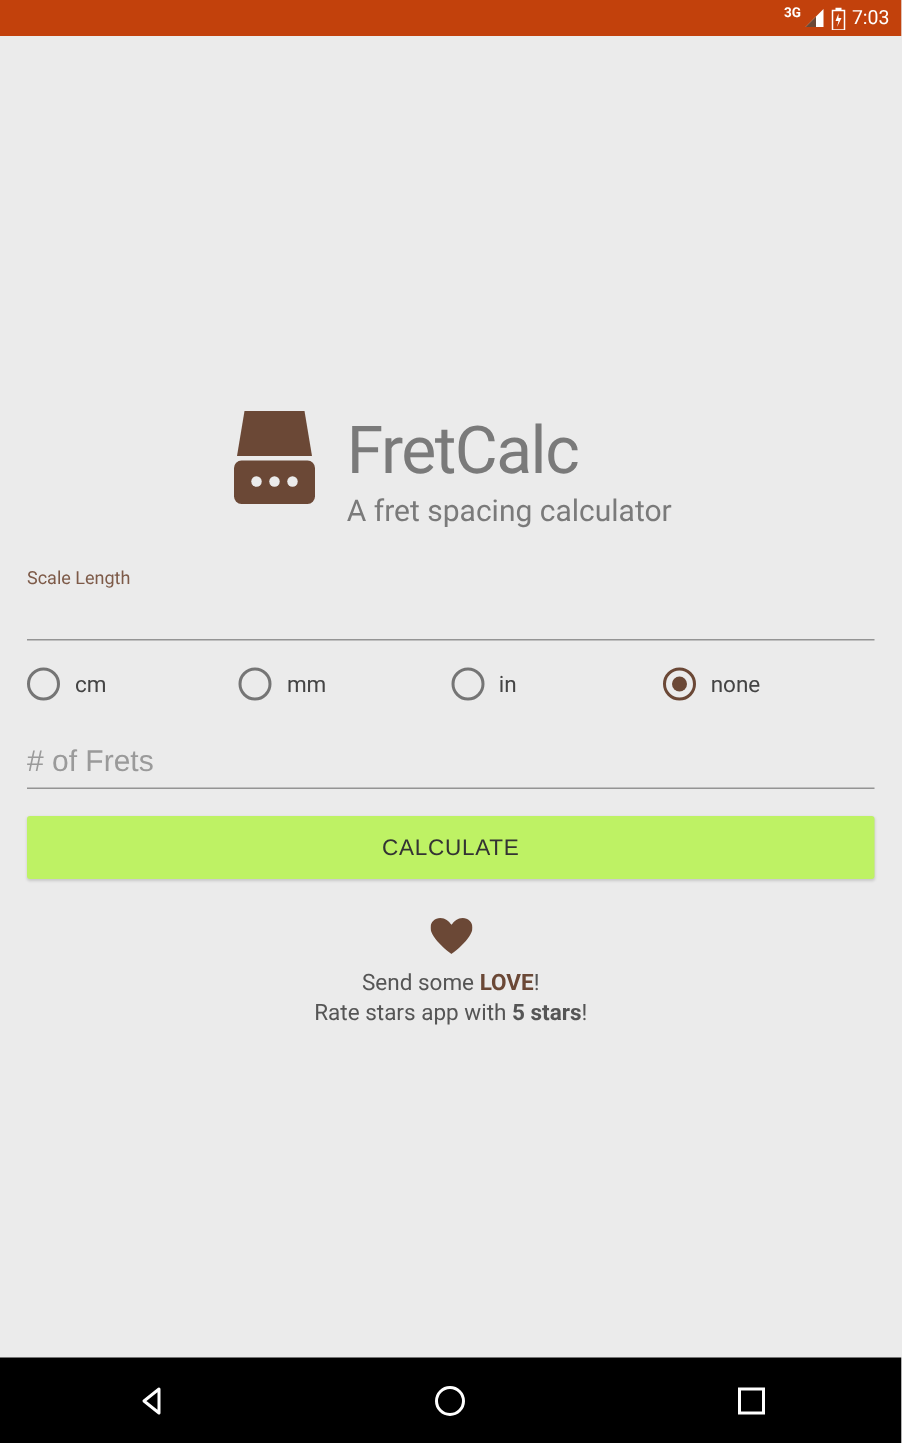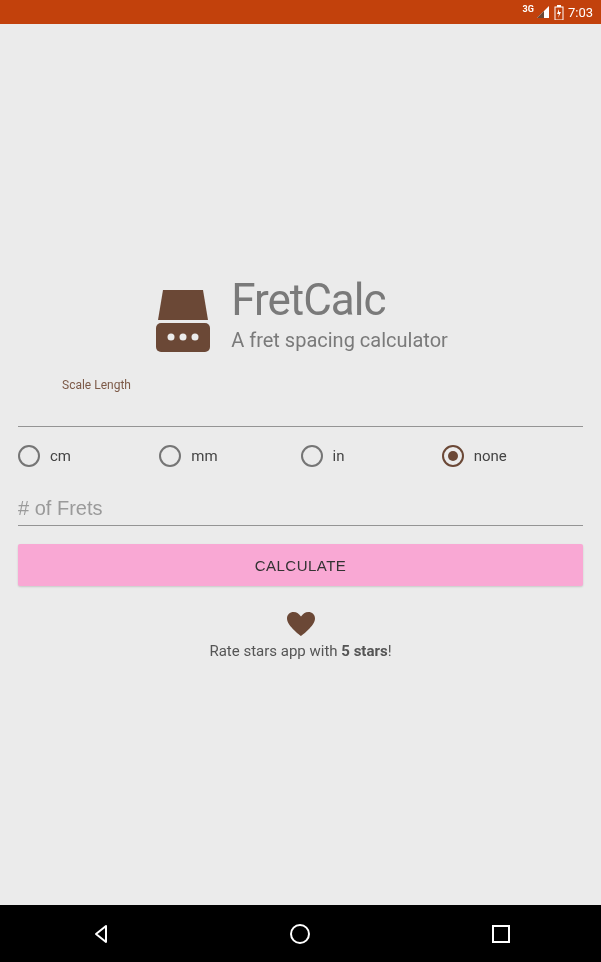--- a/index.html
+++ b/index.html
@@ -22,21 +22,21 @@
   font-size: 13px;
   gap: 4px;
 }
 .status-3g { font-size: 9px; font-weight: bold; margin-right: -2px; margin-top: -6px; }
 .status-signal svg, .status-battery svg { display: block; }
 .main {
   padding: 0 18px;
 }
 .logo-block {
   display: flex;
-  align-items: flex-end;
+  align-items: flex-start;
   justify-content: center;
   gap: 18px;
   margin-top: 250px;
 }
 .logo-icon svg { display: block; }
 .logo-text { display: flex; flex-direction: column; }
 .app-title {
   font-size: 44px;
   font-weight: 400;
   color: #7a7a7a;
@@ -44,21 +44,20 @@
 }
 .app-subtitle {
   font-size: 20px;
   color: #7a7a7a;
   margin-top: 2px;
 }
 .field-label {
   font-size: 12px;
   color: #7d5a48;
   margin-top: 26px;
-  margin-left: 44px;
 }
 .text-input {
   width: 100%;
   border: none;
   border-bottom: 1px solid #949494;
   background: transparent;
   font-size: 16px;
   padding: 10px 0 6px 0;
   outline: none;
   color: #333;
@@ -99,21 +98,21 @@
   font-size: 15px;
   color: #444;
 }
 .frets-input {
   margin-top: 24px;
 }
 .calc-button {
   width: 100%;
   height: 42px;
   margin-top: 18px;
-  background: #f9a8d4;
+  background: #bef264;
   border: none;
   border-radius: 2px;
   font-size: 15px;
   font-weight: 500;
   letter-spacing: 0.5px;
   color: #333;
   cursor: pointer;
   box-shadow: 0 1px 2px rgba(0,0,0,0.15);
 }
 .love-block {
@@ -213,20 +212,23 @@
   <input type="text" class="text-input frets-input" placeholder="# of Frets" style="">
 
   <button class="calc-button">CALCULATE</button>
 
   <div class="love-block">
     <span class="heart-icon">
       <svg width="28" height="24" viewBox="0 0 28 24">
         <path d="M14 24 C14 24 0 14 0 6.5 C0 2.5 3 0 6.5 0 C10 0 12 2 14 4.5 C16 2 18 0 21.5 0 C25 0 28 2.5 28 6.5 C28 14 14 24 14 24 Z" fill="#6b4836"></path>
       </svg>
     </span>
+    <div class="love-line">
+      <span>Send some </span><span class="bold">LOVE</span><span>!</span>
+    </div>
     <div class="rate-line">
       <span>Rate stars app with </span><span class="bold">5 stars</span><span>!</span>
     </div>
   </div>
 
 </div>
 
 <div class="nav-bar">
   <div class="nav-btn">
     <svg width="24" height="24" viewBox="0 0 24 24">

